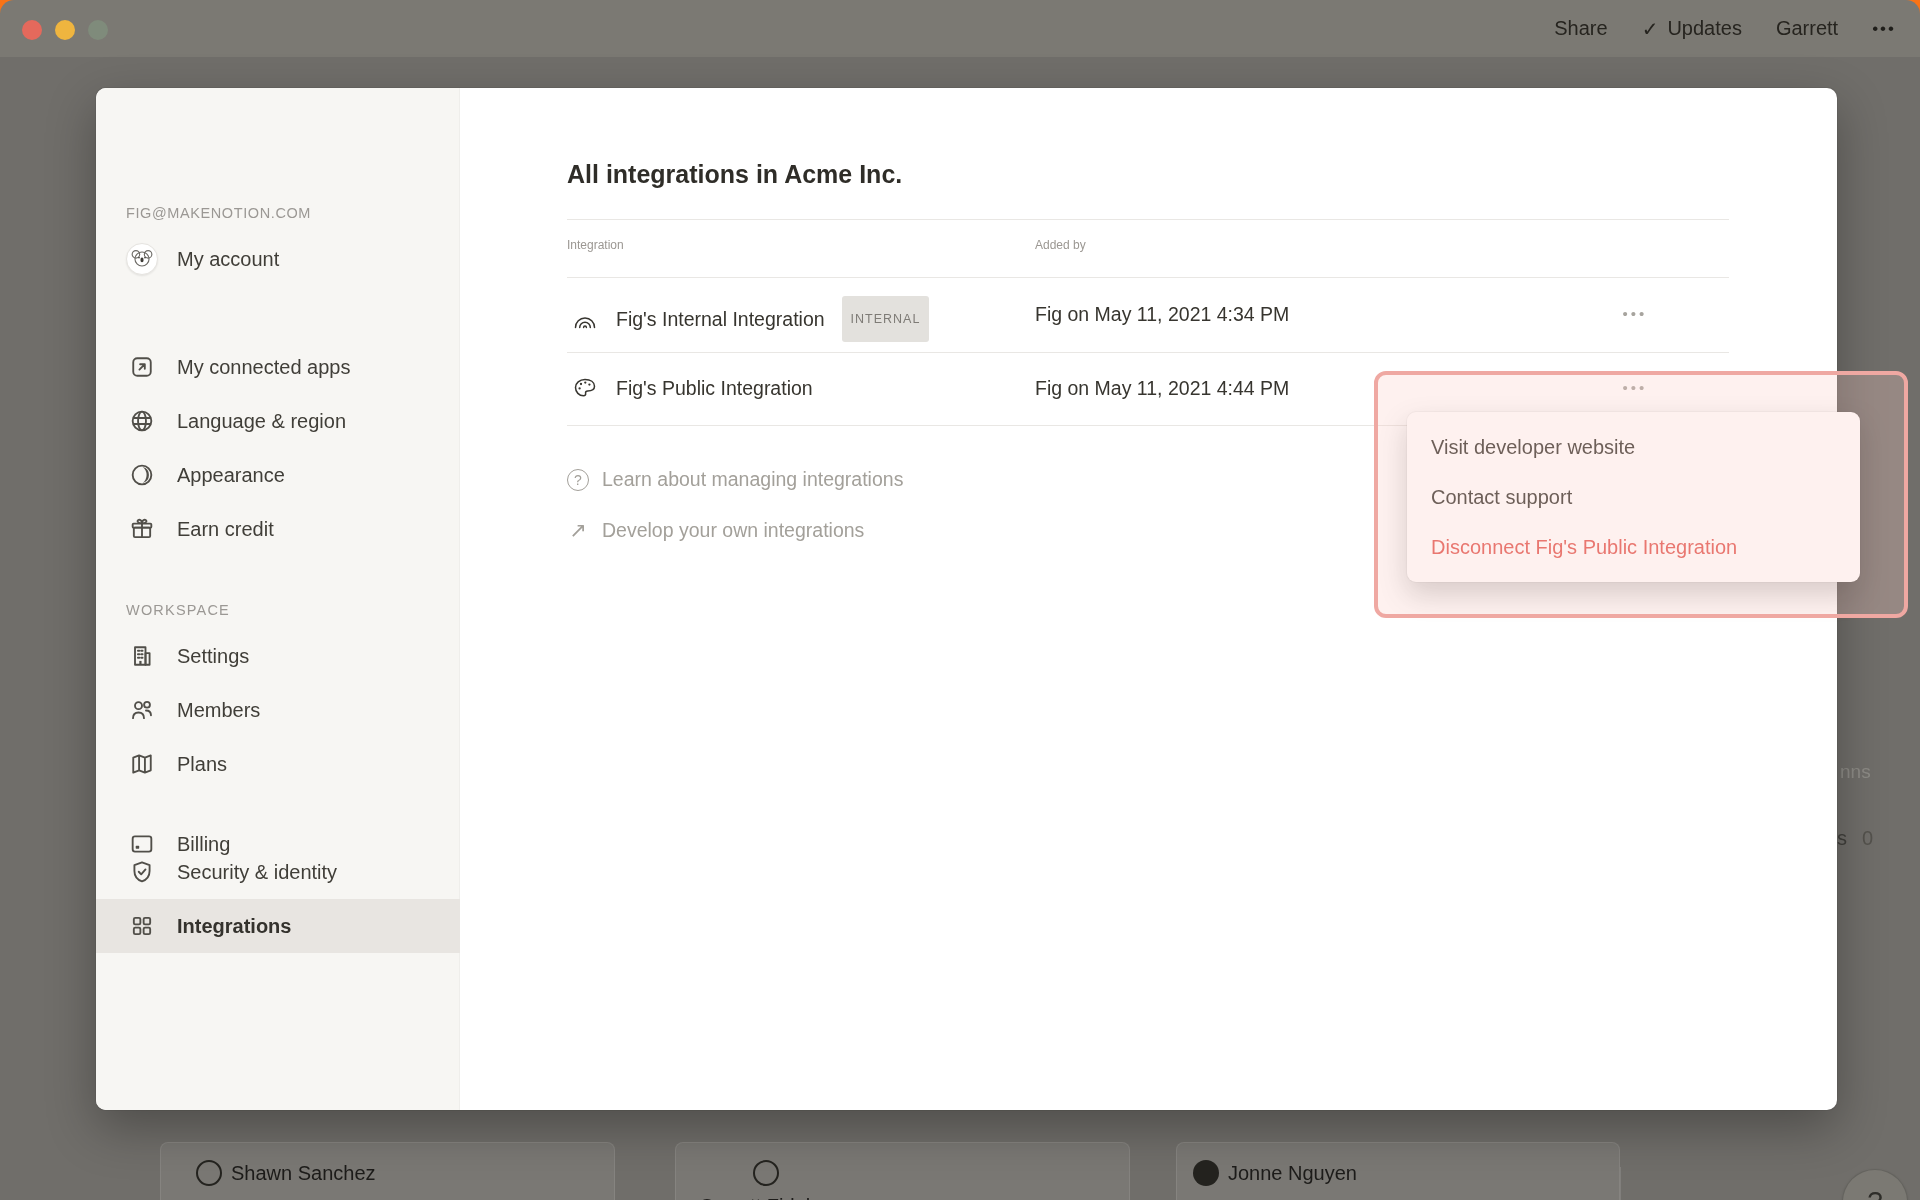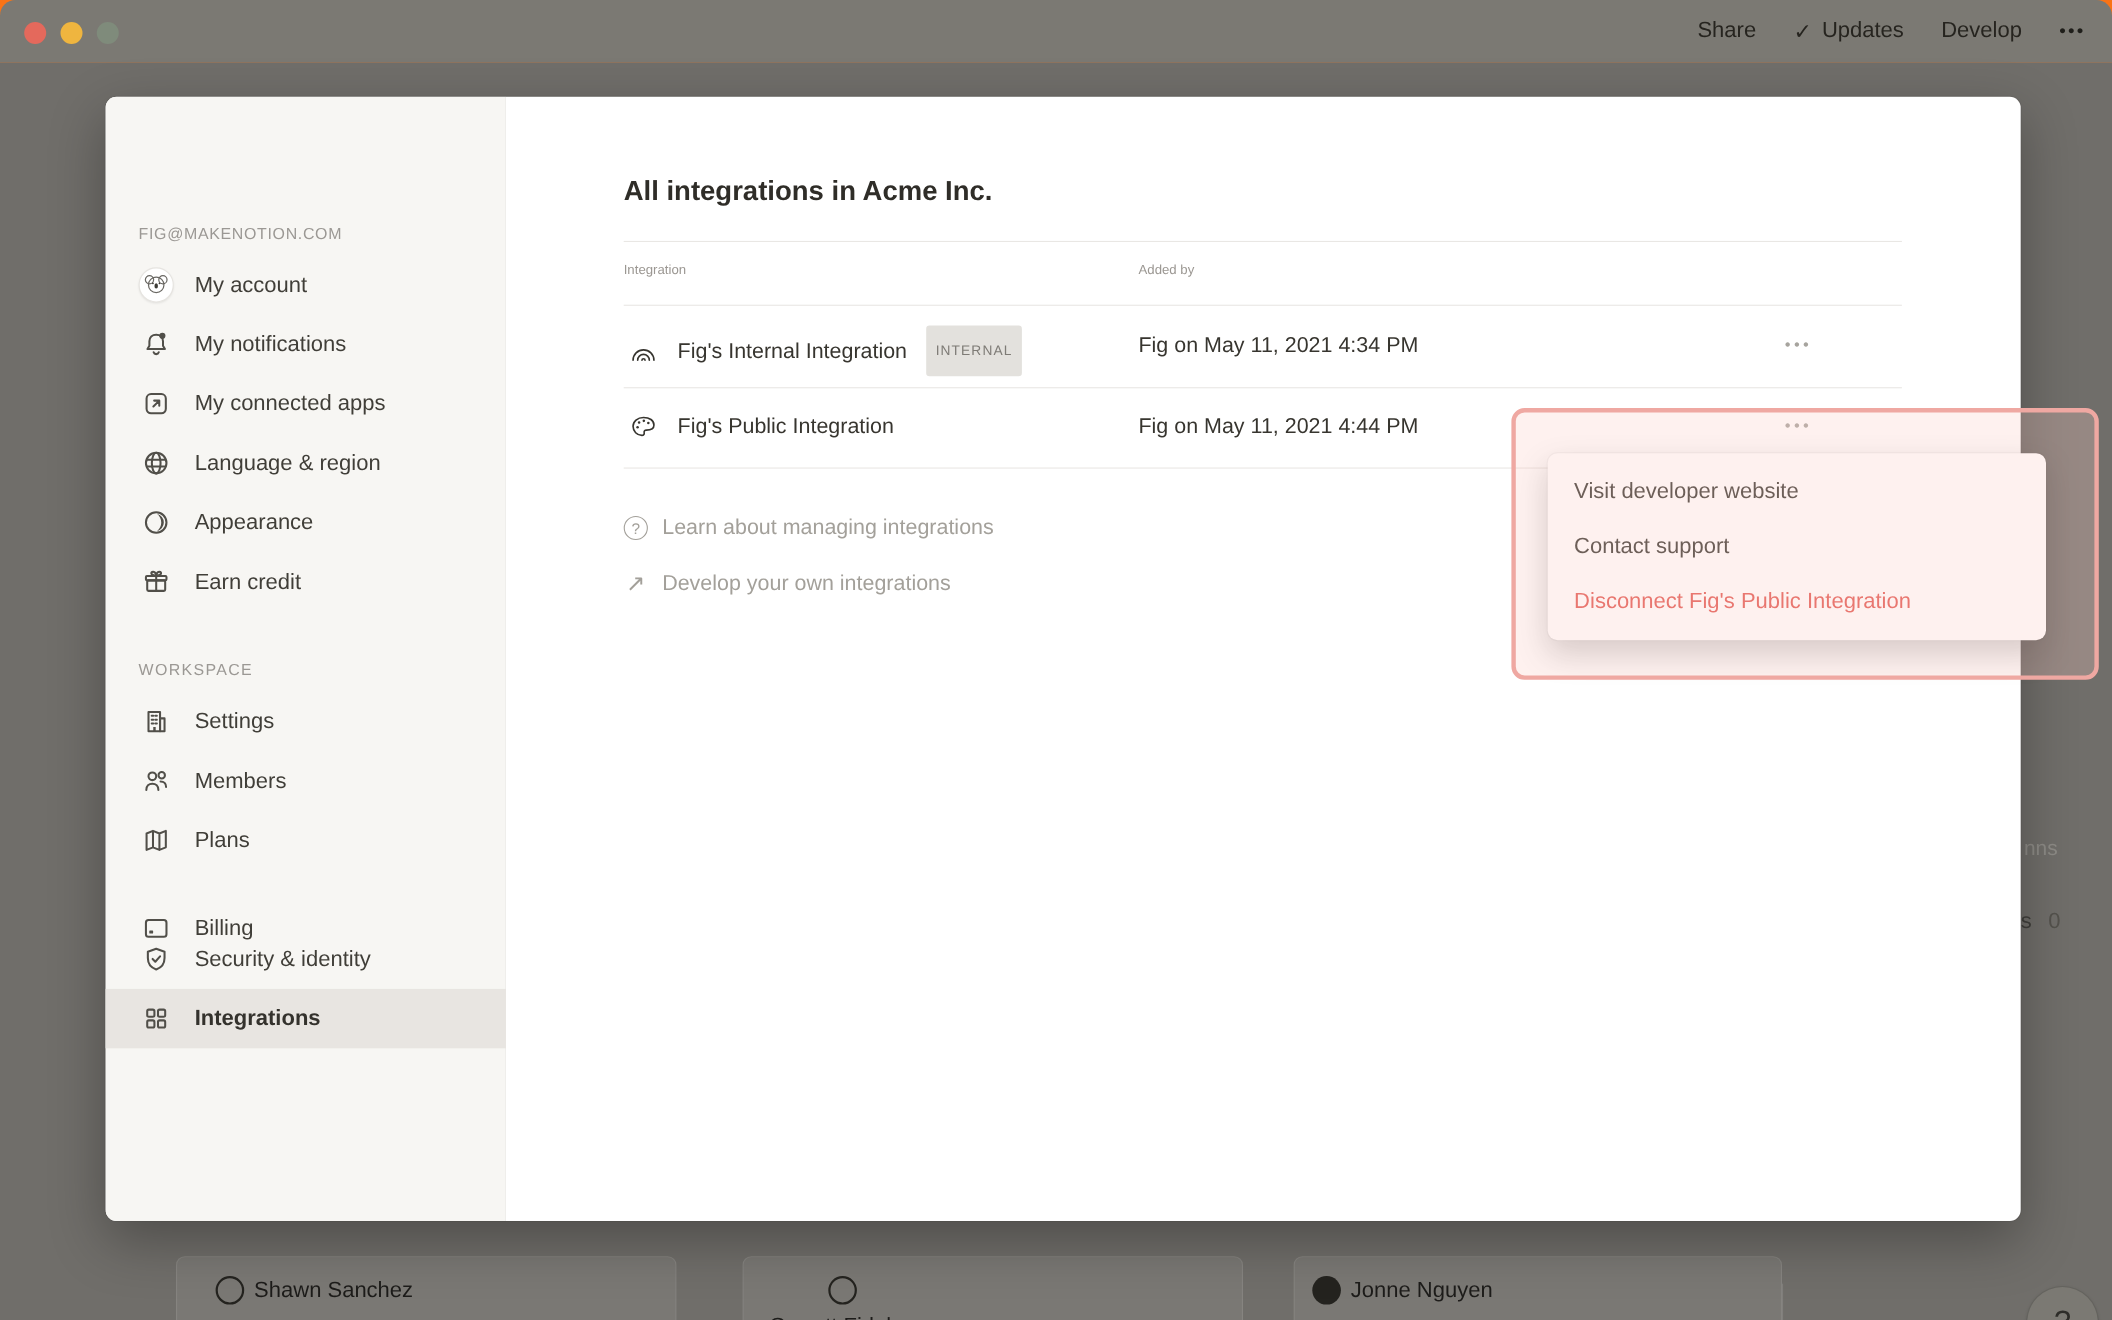--- a/index.html
+++ b/index.html
@@ -90,21 +90,21 @@
     <div class="traffic t-green"></div>
     <div class="tb-actions">
       <span class="tb-btn">
           <span>Share</span>
         </span>
       <span class="tb-btn">
         <span>✓</span>
         <span>Updates</span>
       </span>
       <span class="tb-btn">
-          <span>Develop</span>
+          <span>Garrett</span>
         </span>
       <span class="tb-btn tb-more">•••</span>
     </div>
   </div>
 
   <div class="page">
 
     <div class="board-card" style="left:160px;width:455px;">
       <div class="cut-name" style="left:35px;">
         <span class="avatar outline"></span>
@@ -152,30 +152,20 @@
                 <circle cx="16" cy="16" r="7.5"></circle>
               </g>
             <ellipse cx="16" cy="17" rx="1.7" ry="2.5" fill="#3d3b36"></ellipse>
             <circle cx="12.8" cy="14.5" r=".9" fill="#3d3b36"></circle>
               <circle cx="19.2" cy="14.5" r=".9" fill="#3d3b36"></circle>
             </svg>
         </span>
         <span class="sb-label">My account</span>
       </div>
 
-      <div class="sb-item" style="top:198px;">
-        <span class="sicon">
-          <svg viewBox="0 0 24 24">
-              <path class="st" d="M12 4.5c-3.1 0-5.3 2.2-5.3 5.2v3.5L5.2 15.7h13.6l-1.5-2.5V9.7c0-3-2.2-5.2-5.3-5.2z"></path>
-          <path class="st" d="M10 18.2a2.1 2.1 0 0 0 4 0"></path>
-              <circle class="sf" cx="16.8" cy="5.4" r="2.4"></circle>
-            </svg>
-        </span>
-        <span class="sb-label">My notifications</span>
-      </div>
 
       <div class="sb-item" style="top:252px;">
         <span class="sicon">
           <svg viewBox="0 0 24 24">
               <rect class="st" x="4.5" y="4.5" width="15" height="15" rx="3.5"></rect>
           <path class="st" d="M9.8 14.2l4.6-4.6M10.4 9.6h4v4"></path>
             </svg>
         </span>
         <span class="sb-label">My connected apps</span>
       </div>

